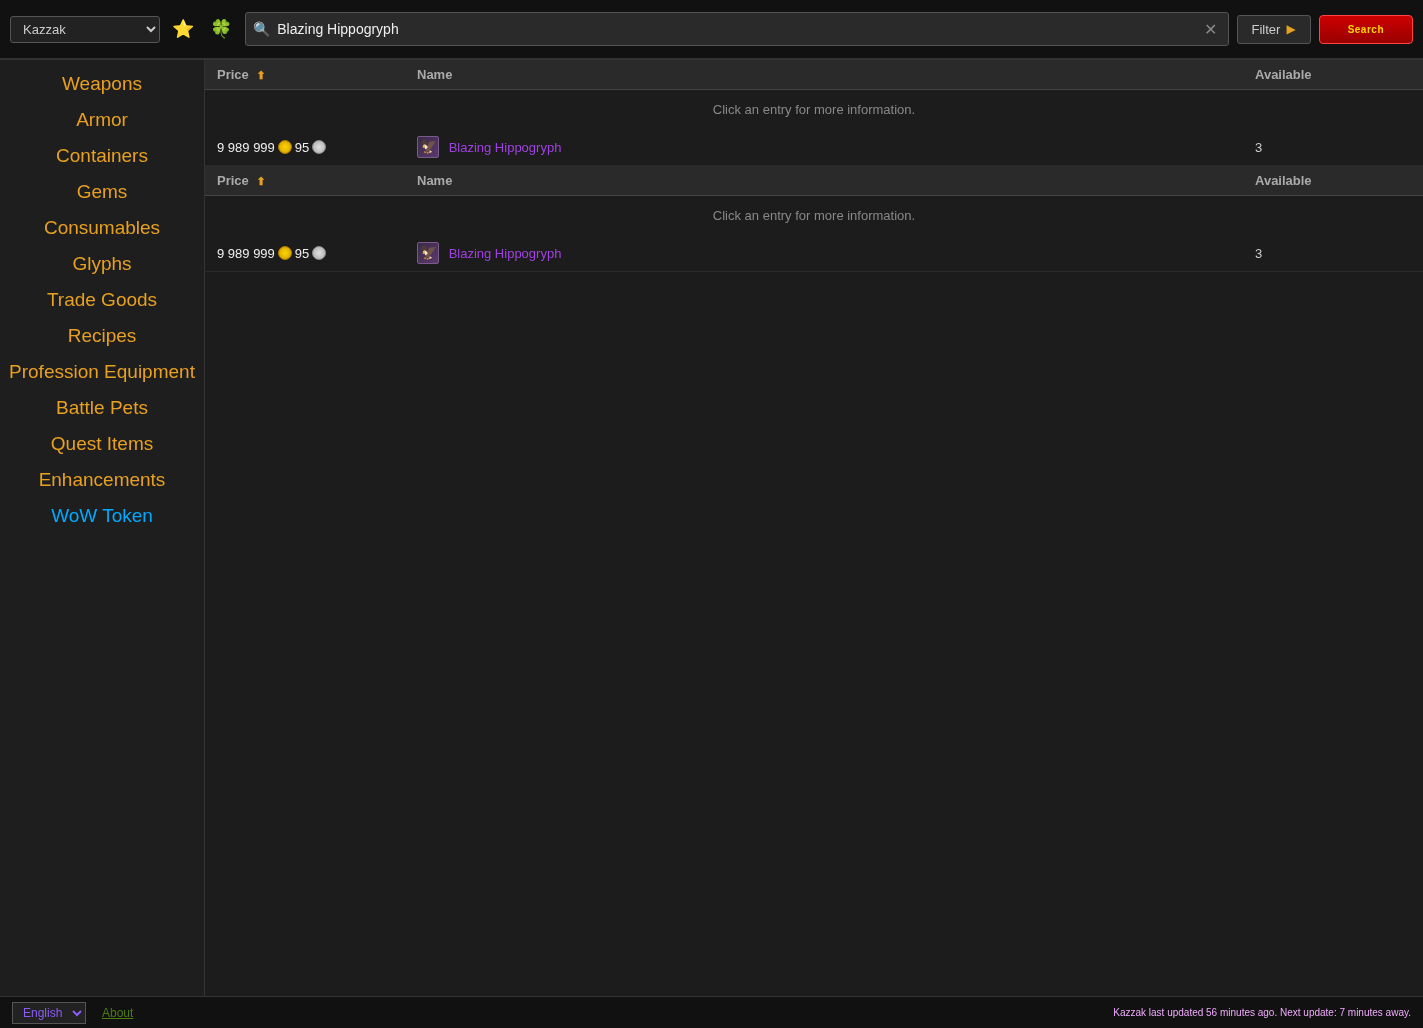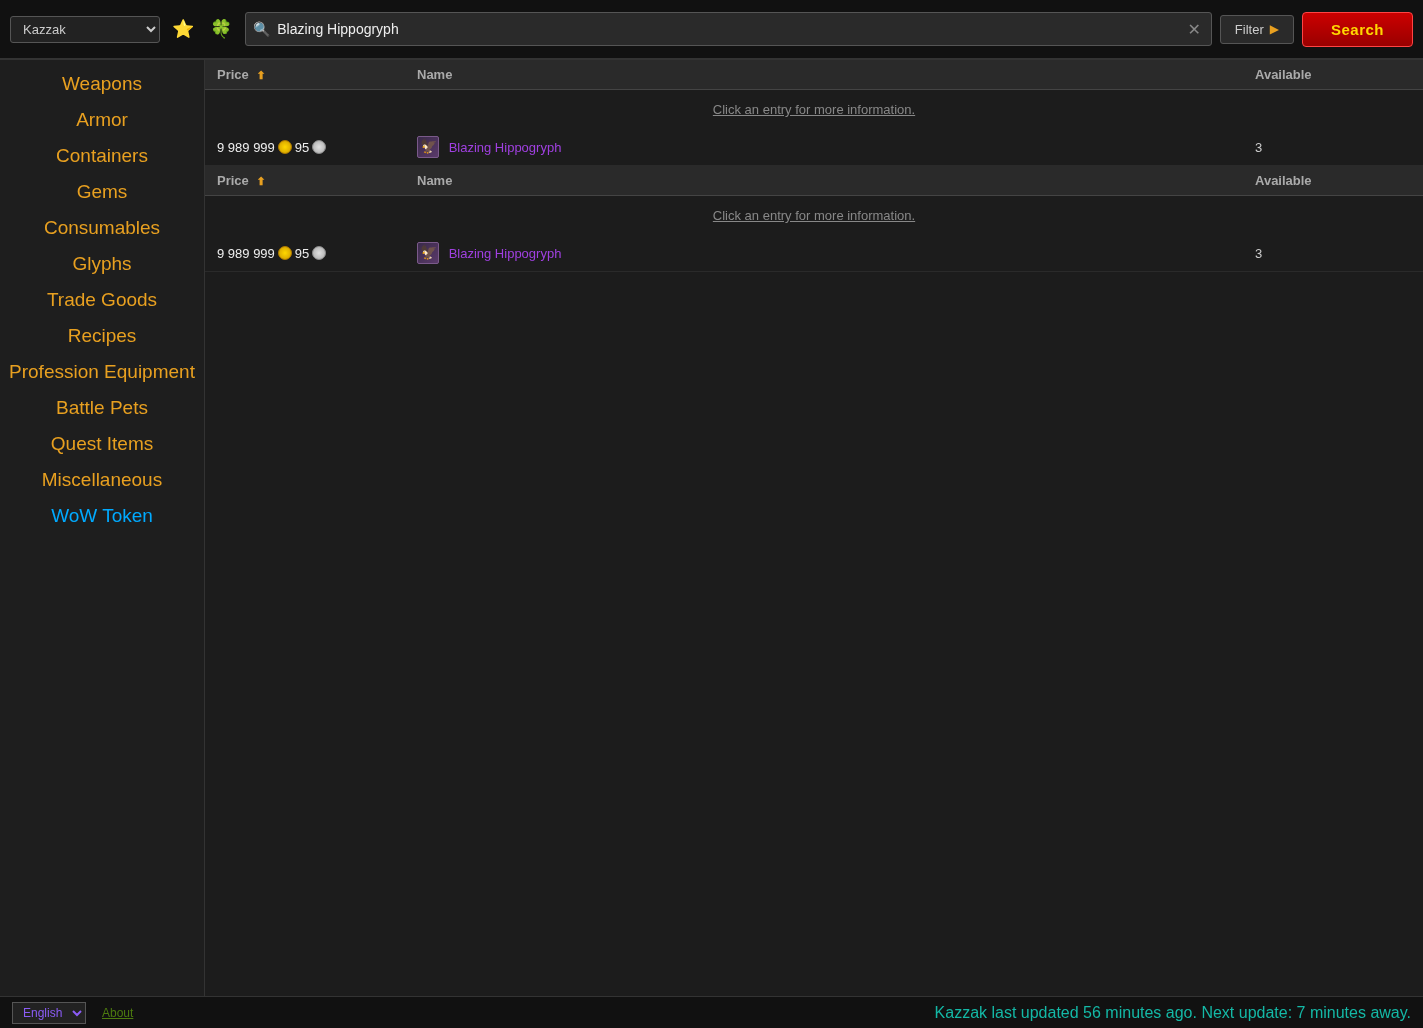--- a/index.html
+++ b/index.html
@@ -89,21 +89,21 @@
       color: #e8a020;
       font-size: 12px;
     }
     #search-btn {
       background: linear-gradient(to bottom, #c00, #900);
       border: 1px solid #ff4444;
       color: #ffd700;
       padding: 8px 28px;
       border-radius: 4px;
       cursor: pointer;
-      font-size: 15px;
+      font-size: 10px;
       font-weight: bold;
       letter-spacing: 0.5px;
     }
 
     
     #main-layout {
       display: flex;
       height: calc(100% - 60px - 32px);
     }
 
@@ -154,21 +154,20 @@
       font-size: 13px;
     }
     .results-table th.price-col { width: 200px; }
     .results-table th.available-col { width: 180px; }
     .info-row td {
       text-align: center;
       color: #888;
       padding: 12px;
       background: #1c1c1c;
       font-size: 13px;
-      text-decoration: underline;
     }
     .data-row td {
       padding: 7px 12px;
       border-bottom: 1px solid #2a2a2a;
       background: #1c1c1c;
     }
     .price-cell {
       color: #eee;
       display: flex;
       align-items: center;
@@ -244,22 +243,22 @@
       appearance: auto;
     }
     #about-link {
       color: #4d7c0f;
       text-decoration: underline;
       font-size: 12px;
       cursor: pointer;
       margin-left: 8px;
     }
     #status-text {
-      color: #14b8a6;
-      font-size: 16px;
+      color: #f0abfc;
+      font-size: 10px;
     }
   </style>
 </head>
 <body>
 
 <div id="topbar">
   <select id="realm-select">
     <option>Kazzak</option>
   </select>
 
@@ -287,21 +286,21 @@
     <button class="sidebar-item">Armor</button>
     <button class="sidebar-item">Containers</button>
     <button class="sidebar-item">Gems</button>
     <button class="sidebar-item">Consumables</button>
     <button class="sidebar-item">Glyphs</button>
     <button class="sidebar-item">Trade Goods</button>
     <button class="sidebar-item">Recipes</button>
     <button class="sidebar-item">Profession Equipment</button>
     <button class="sidebar-item">Battle Pets</button>
     <button class="sidebar-item">Quest Items</button>
-    <button class="sidebar-item">Miscellaneous</button>
+    <button class="sidebar-item">Enhancements</button>
     <button class="sidebar-item wow-token">WoW Token</button>
   </nav>
 
   <div id="content">
 
     <div class="table-section">
       <table class="results-table">
         <thead>
           <tr>
             <th class="price-col">

